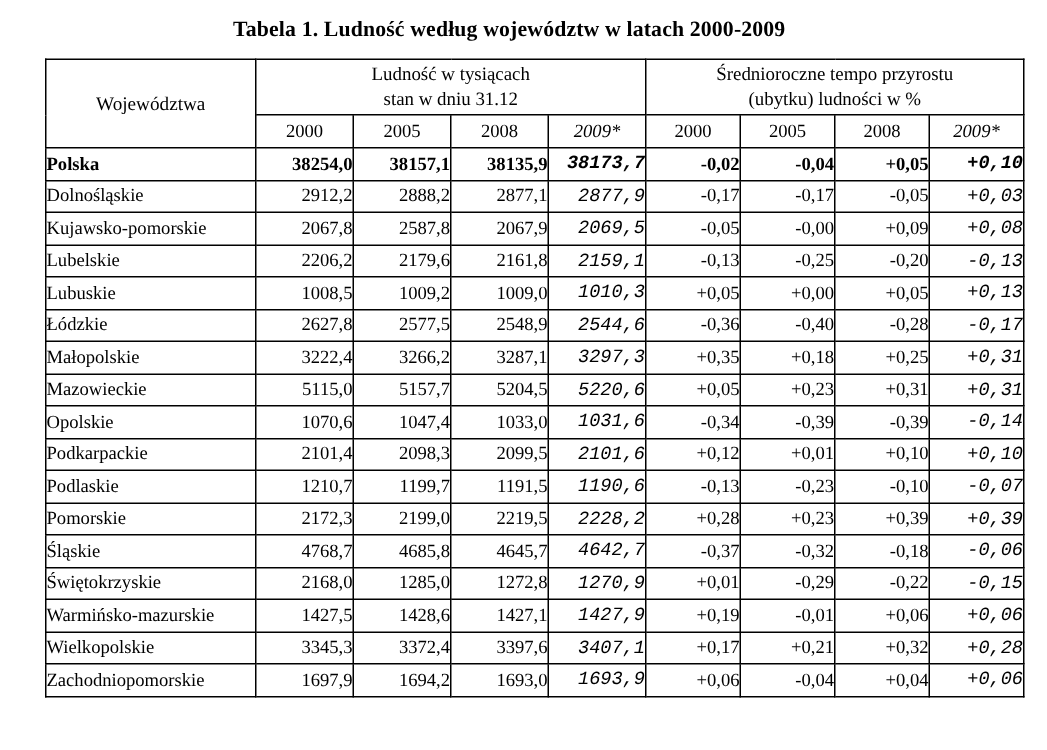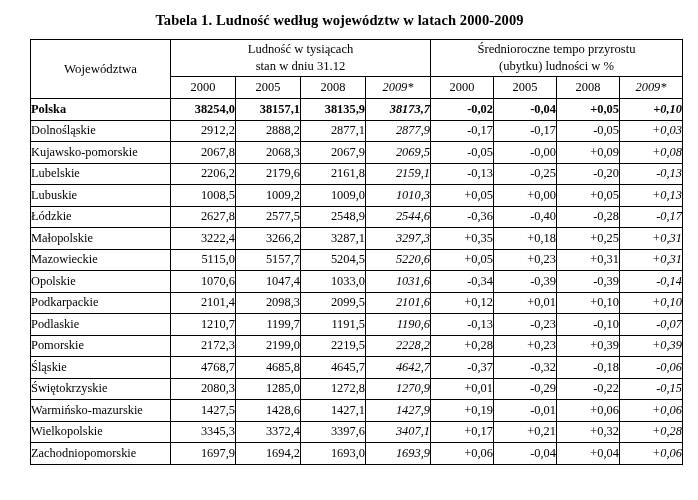--- a/index.html
+++ b/index.html
@@ -70,20 +70,21 @@
     white-space: nowrap;
   }
   .num {
     text-align: right;
     padding: 2px 12px 2px 2px;
     height: 20.5px;
     white-space: nowrap;
   }
   .num.ital {
     font-style: italic;
+    font-family: Liberation Mono, monospace;
   }
   .rate {
     text-align: right;
     padding: 2px 14px 2px 2px;
   }
   .rate.ital {
     font-style: italic;
   }
   tr.total td {
     font-weight: bold;
@@ -171,21 +172,21 @@
           <td class="num">2877,1</td>
           <td class="num ital">2877,9</td>
           <td class="num rate">-0,17</td>
           <td class="num rate">-0,17</td>
           <td class="num rate">-0,05</td>
           <td class="num rate ital">+0,03</td>
         </tr>
         <tr>
           <td class="row-name">Kujawsko-pomorskie</td>
           <td class="num">2067,8</td>
-          <td class="num">2068,3</td>
+          <td class="num">2587,8</td>
           <td class="num">2067,9</td>
           <td class="num ital">2069,5</td>
           <td class="num rate">-0,05</td>
           <td class="num rate">-0,00</td>
           <td class="num rate">+0,09</td>
           <td class="num rate ital">+0,08</td>
         </tr>
         <tr>
           <td class="row-name">Lubelskie</td>
           <td class="num">2206,2</td>
@@ -291,21 +292,21 @@
           <td class="num">4685,8</td>
           <td class="num">4645,7</td>
           <td class="num ital">4642,7</td>
           <td class="num rate">-0,37</td>
           <td class="num rate">-0,32</td>
           <td class="num rate">-0,18</td>
           <td class="num rate ital">-0,06</td>
         </tr>
         <tr>
           <td class="row-name">Świętokrzyskie</td>
-          <td class="num">2080,3</td>
+          <td class="num">2168,0</td>
           <td class="num">1285,0</td>
           <td class="num">1272,8</td>
           <td class="num ital">1270,9</td>
           <td class="num rate">+0,01</td>
           <td class="num rate">-0,29</td>
           <td class="num rate">-0,22</td>
           <td class="num rate ital">-0,15</td>
         </tr>
         <tr>
           <td class="row-name">Warmińsko-mazurskie</td>

